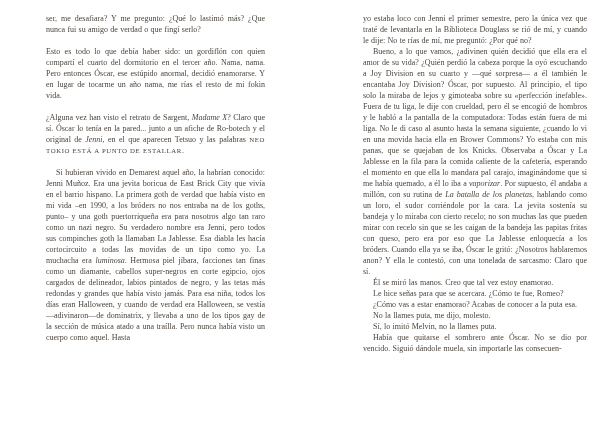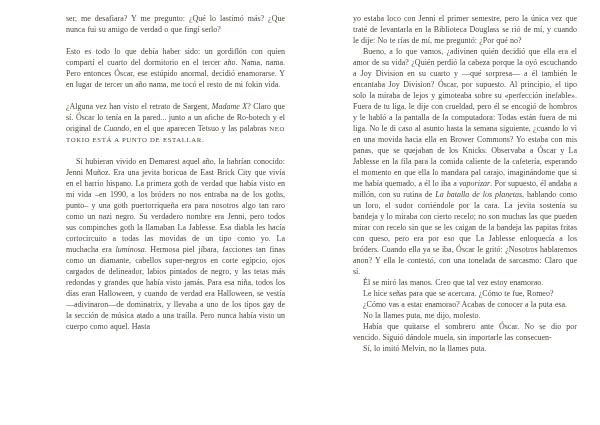--- a/index.html
+++ b/index.html
@@ -23,25 +23,25 @@
     box-sizing: border-box;
     font-family: "Liberation Serif", "DejaVu Serif", serif;
     font-size: 8px;
     line-height: 11px;
     color: #4b443c;
     text-align: justify;
     -webkit-font-smoothing: antialiased;
   }
   .page-left {
     width: 219px;
-    margin-left: 66px;
+    margin-left: 46px;
   }
   .page-right {
     width: 224px;
-    margin-left: 68px;
+    margin-left: 98px;
   }
   .section {
     margin: 0 0 11px 0;
   }
   .section:last-child {
     margin-bottom: 0;
   }
   p.para {
     margin: 0;
     padding: 0;
@@ -60,34 +60,34 @@
 </style>
 </head>
 <body>
 
 <div class="spread">
   <div class="page page-left">
       <div class="section">
         <p class="para">ser, me desafiara? Y me pregunto: ¿Qué lo lastimó más? ¿Que nunca fui su amigo de verdad o que fingí serlo?</p>
       </div>
       <div class="section">
-        <p class="para">Esto es todo lo que debía haber sido: un gordiflón con quien compartí el cuarto del dormitorio en el tercer año. Nama, nama. Pero entonces Óscar, ese estúpido anormal, decidió enamorarse. Y en lugar de tercer un año nama, me tocó el resto de mi fokin vida.</p>
+        <p class="para">Esto es todo lo que debía haber sido: un gordiflón con quien compartí el cuarto del dormitorio en el tercer año. Nama, nama. Pero entonces Óscar, ese estúpido anormal, decidió enamorarse. Y en lugar de tocarme un año nama, me rías el resto de mi fokin vida.</p>
       </div>
       <div class="section">
-        <p class="para">¿Alguna vez han visto el retrato de Sargent, <i>Madame X</i>? Claro que sí. Óscar lo tenía en la pared... junto a un afiche de Ro-botech y el original de <i>Cuando</i>, en el que aparecen Tetsuo y las palabras <span class="sc">NEO TOKIO ESTÁ A PUNTO DE ESTALLAR</span>.</p>
+        <p class="para">¿Alguna vez han visto el retrato de Sargent, <i>Madame X</i>? Claro que sí. Óscar lo tenía en la pared... junto a un afiche de Ro-botech y el original de <i>Jenni</i>, en el que aparecen Tetsuo y las palabras <span class="sc">NEO TOKIO ESTÁ A PUNTO DE ESTALLAR</span>.</p>
       </div>
       <div class="section">
         <p class="para indent">Si hubieran vivido en Demarest aquel año, la habrían conocido: Jenni Muñoz. Era una jevita boricua de East Brick City que vivía en el barrio hispano. La primera goth de verdad que había visto en mi vida –en 1990, a los bróders no nos entraba na de los goths, punto– y una goth puertorriqueña era para nosotros algo tan raro como un nazi negro. Su verdadero nombre era Jenni, pero todos sus compinches goth la llamaban La Jablesse. Esa diabla les hacía cortocircuito a todas las movidas de un tipo como yo. La muchacha era <i>luminosa</i>. Hermosa piel jíbara, facciones tan finas como un diamante, cabellos super-negros en corte egipcio, ojos cargados de delineador, labios pintados de negro, y las tetas más redondas y grandes que había visto jamás. Para esa niña, todos los días eran Halloween, y cuando de verdad era Halloween, se vestía —adivinaron—de dominatrix, y llevaba a uno de los tipos gay de la sección de música atado a una traílla. Pero nunca había visto un cuerpo como aquel. Hasta</p>
       </div>
     </div>
   <div class="page page-right">
       <div class="section">
         <p class="para">yo estaba loco con Jenni el primer semestre, pero la única vez que traté de levantarla en la Biblioteca Douglass se rió de mí, y cuando le dije: No te rías de mí, me preguntó: ¿Por qué no?</p>
         <p class="para indent">Bueno, a lo que vamos, ¿adivinen quién decidió que ella era el amor de su vida? ¿Quién perdió la cabeza porque la oyó escuchando a Joy Division en su cuarto y —qué sorpresa— a él también le encantaba Joy Division? Óscar, por supuesto. Al principio, el tipo solo la miraba de lejos y gimoteaba sobre su «perfección inefable». Fuera de tu liga, le dije con crueldad, pero él se encogió de hombros y le habló a la pantalla de la computadora: Todas están fuera de mi liga. No le di caso al asunto hasta la semana siguiente, ¿cuando lo vi en una movida hacia ella en Brower Commons? Yo estaba con mis panas, que se quejaban de los Knicks. Observaba a Óscar y La Jablesse en la fila para la comida caliente de la cafetería, esperando el momento en que ella lo mandara pal carajo, imaginándome que si me había quemado, a él lo iba a <i>vaporizar</i>. Por supuesto, él andaba a millón, con su rutina de <i>La batalla de los planetas</i>, hablando como un loro, el sudor corriéndole por la cara. La jevita sostenía su bandeja y lo miraba con cierto recelo; no son muchas las que pueden mirar con recelo sin que se les caigan de la bandeja las papitas fritas con queso, pero era por eso que La Jablesse enloquecía a los bróders. Cuando ella ya se iba, Óscar le gritó: ¿Nosotros hablaremos anon? Y ella le contestó, con una tonelada de sarcasmo: Claro que sí.</p>
         <p class="para indent">Él se miró las manos. Creo que tal vez estoy enamorao.</p>
         <p class="para indent">Le hice señas para que se acercara. ¿Cómo te fue, Romeo?</p>
         <p class="para indent">¿Cómo vas a estar enamorao? Acabas de conocer a la puta esa.</p>
         <p class="para indent">No la llames puta, me dijo, molesto.</p>
+        <p class="para indent">Sí, lo imitó Melvin, no la llames puta.</p>
         <p class="para indent">Había que quitarse el sombrero ante Óscar. No se dio por vencido. Siguió dándole muela, sin importarle las consecuen-</p>
-        <p class="para indent">Sí, lo imitó Melvin, no la llames puta.</p>
       </div>
     </div>
 </div>
 
 </body></html>

